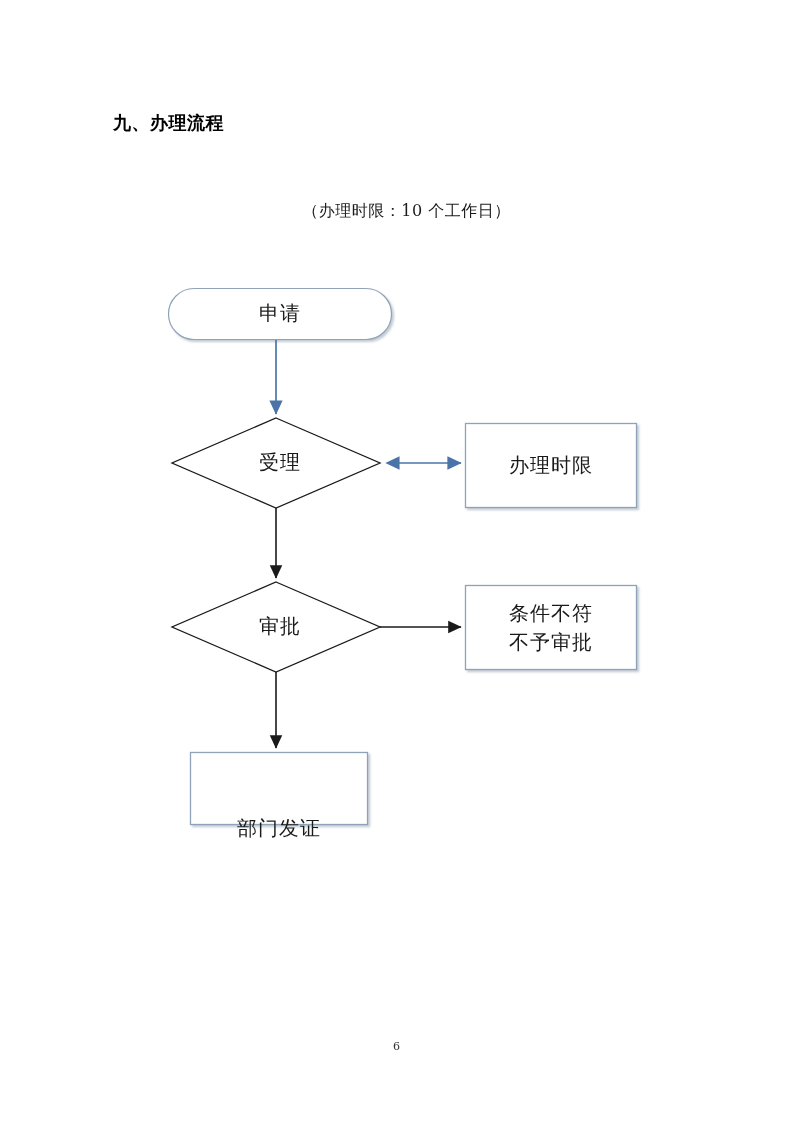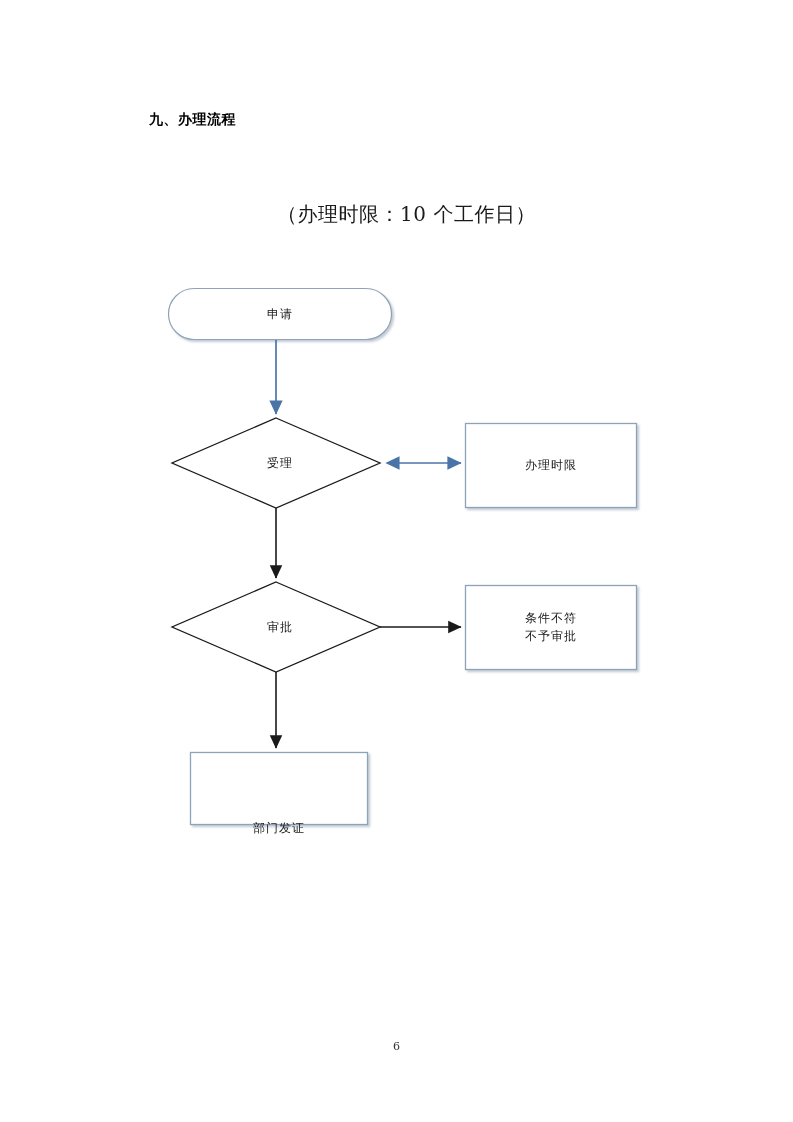--- a/index.html
+++ b/index.html
@@ -17,26 +17,25 @@
     background: #ffffff;
     overflow: hidden;
   }
 
   
   .section-heading {
     position: absolute;
     left: 113px;
     top: 111px;
     font-family: "DejaVu Sans", "Liberation Sans", sans-serif;
-    font-size: 14px;
+    font-size: 18px;
     font-weight: bold;
     letter-spacing: 0.5px;
     color: #000000;
     white-space: nowrap;
-    margin-left: 36px;
   }
   .doc-title {
     position: absolute;
     left: 0;
     top: 155px;
     width: 793px;
     padding-left: 48px;
     box-sizing: border-box;
     text-align: center;
     font-family: "DejaVu Sans", "Liberation Sans", sans-serif;
@@ -47,21 +46,21 @@
   }
   .doc-subtitle {
     position: absolute;
     left: 0;
     top: 201px;
     width: 793px;
     padding-left: 20px;
     box-sizing: border-box;
     text-align: center;
     font-family: "DejaVu Serif", "Liberation Serif", serif;
-    font-size: 20px;
+    font-size: 16px;
     font-weight: normal;
     letter-spacing: 0.5px;
     color: #1a1a1a;
   }
   .page-number {
     position: absolute;
     left: 0;
     top: 1040px;
     width: 793px;
     text-align: center;
@@ -85,21 +84,21 @@
   }
 
   
   .node-label {
     position: absolute;
     display: flex;
     align-items: center;
     justify-content: center;
     text-align: center;
     font-family: "DejaVu Serif", "Liberation Serif", serif;
-    font-size: 12px;
+    font-size: 20px;
     line-height: 1.38;
     color: #1a1a1a;
     letter-spacing: 1px;
     pointer-events: none;
   }
   .node-label.two-line {
     line-height: 1.45;
   }
 </style>
 </head>

